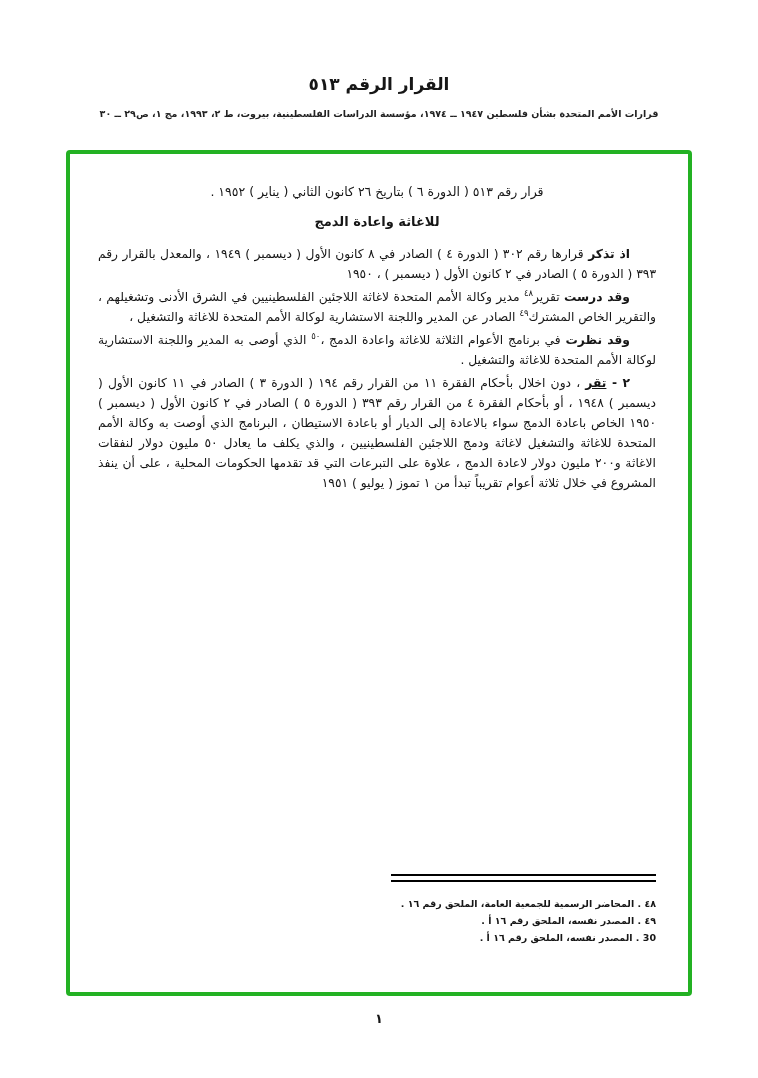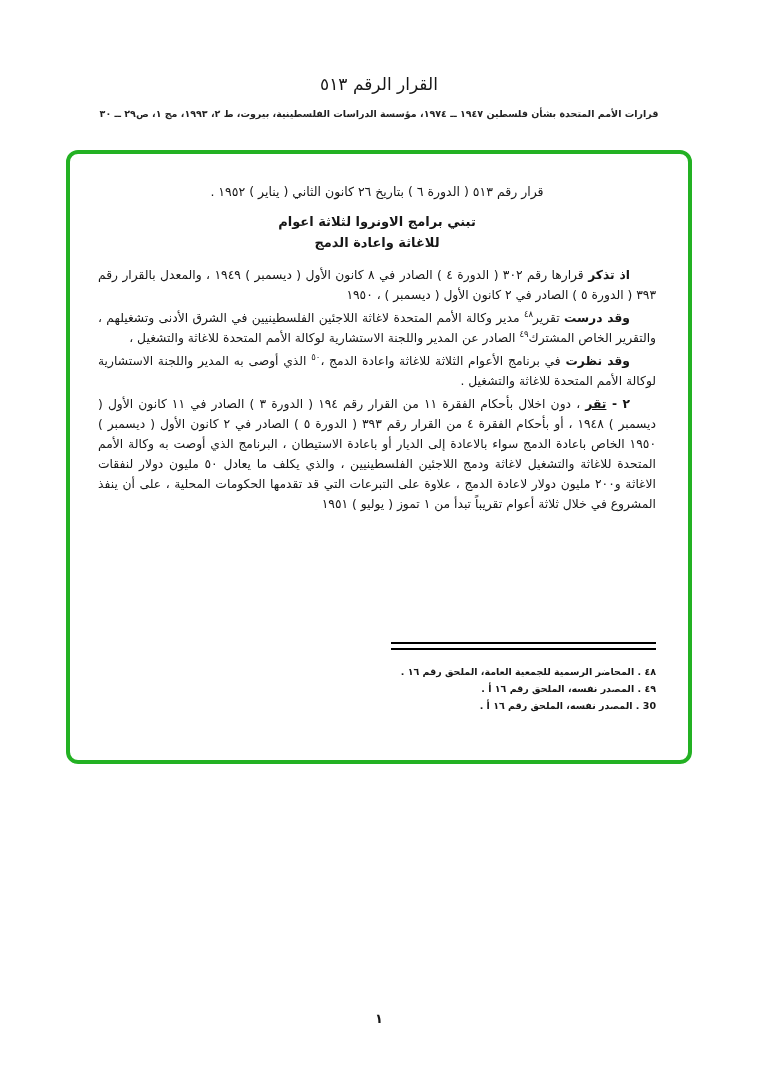--- a/index.html
+++ b/index.html
@@ -12,40 +12,40 @@
     background: #ffffff;
     font-family: "DejaVu Sans", sans-serif;
     color: #161616;
     overflow: hidden;
   }
   .page-title {
     position: absolute;
     top: 74px; left: 0; right: 0;
     text-align: center;
     font-size: 17px;
-    font-weight: 400;
+    font-weight: 700;
     direction: rtl;
   }
   .source-line {
     position: absolute;
     top: 108px; left: 0; right: 0;
     text-align: center;
     font-size: 9.5px;
     font-weight: 600;
     direction: rtl;
     color: #222;
   }
   .green-box {
     position: absolute;
     left: 66px;
     top: 150px;
     width: 626px;
-    height: 614px;
+    height: 846px;
     border: 4px solid #23b123;
-    border-radius: 12px;
+    border-radius: 4px;
     padding: 26px 32px 14px 28px;
     background: #ffffff;
   }
   .doc {
     direction: rtl;
     text-align: justify;
     font-size: 12.3px;
     line-height: 20px;
   }
   .heading-line {
@@ -100,21 +100,20 @@
 
   <div class="page-title">القرار الرقم ٥١٣</div>
 
   <div class="source-line">قرارات الأمم المتحدة بشأن فلسطين ١٩٤٧ ــ ١٩٧٤، مؤسسة الدراسات الفلسطينية، بيروت، ط ٢، ١٩٩٣، مج ١، ص٢٩ ــ ٣٠</div>
 
   <div class="green-box" style="border-color: rgb(35, 177, 35);">
     <div class="doc" lang="ar" dir="rtl">
 
       <p class="heading-line">قرار رقم ٥١٣ ( الدورة ٦ ) بتاريخ ٢٦ كانون الثاني ( يناير ) ١٩٥٢ .</p>
 
-      <p class="doc-subtitle">تبني برامج الاونروا لثلاثة اعوام</p>
 
       <p class="doc-subtitle">للاغاثة واعادة الدمج</p>
 
       <div class="doc-body">
           <p class="body-para"><span class="seg-b">اذ تذكر</span><span> قرارها رقم ٣٠٢ ( الدورة ٤ ) الصادر في ٨ كانون الأول ( ديسمبر ) ١٩٤٩ ، والمعدل بالقرار رقم ٣٩٣ ( الدورة ٥ ) الصادر في ٢ كانون الأول ( ديسمبر ) ، ١٩٥٠</span></p>
           <p class="body-para"><span class="seg-b">وقد درست</span><span> تقرير</span><sup>٤٨</sup><span> مدير وكالة الأمم المتحدة لاغاثة اللاجئين الفلسطينيين في الشرق الأدنى وتشغيلهم ، والتقرير الخاص المشترك</span><sup>٤٩</sup><span> الصادر عن المدير واللجنة الاستشارية لوكالة الأمم المتحدة للاغاثة والتشغيل ،</span></p>
           <p class="body-para"><span class="seg-b">وقد نظرت</span><span> في برنامج الأعوام الثلاثة للاغاثة واعادة الدمج ،</span><sup>٥٠</sup><span> الذي أوصى به المدير واللجنة الاستشارية لوكالة الأمم المتحدة للاغاثة والتشغيل .</span></p>
           <p class="body-para"><span class="seg-b">٢ - </span><span class="seg-bu">تقر</span><span> ، دون اخلال بأحكام الفقرة ١١ من القرار رقم ١٩٤ ( الدورة ٣ ) الصادر في ١١ كانون الأول ( ديسمبر ) ١٩٤٨ ، أو بأحكام الفقرة ٤ من القرار رقم ٣٩٣ ( الدورة ٥ ) الصادر في ٢ كانون الأول ( ديسمبر ) ١٩٥٠ الخاص باعادة الدمج سواء بالاعادة إلى الديار أو باعادة الاستيطان ، البرنامج الذي أوصت به وكالة الأمم المتحدة للاغاثة والتشغيل لاغاثة ودمج اللاجئين الفلسطينيين ، والذي يكلف ما يعادل ٥٠ مليون دولار لنفقات الاغاثة و٢٠٠ مليون دولار لاعادة الدمج ، علاوة على التبرعات التي قد تقدمها الحكومات المحلية ، على أن ينفذ المشروع في خلال ثلاثة أعوام تقريباً تبدأ من ١ تموز ( يوليو ) ١٩٥١</span></p>
         </div>
     </div>

